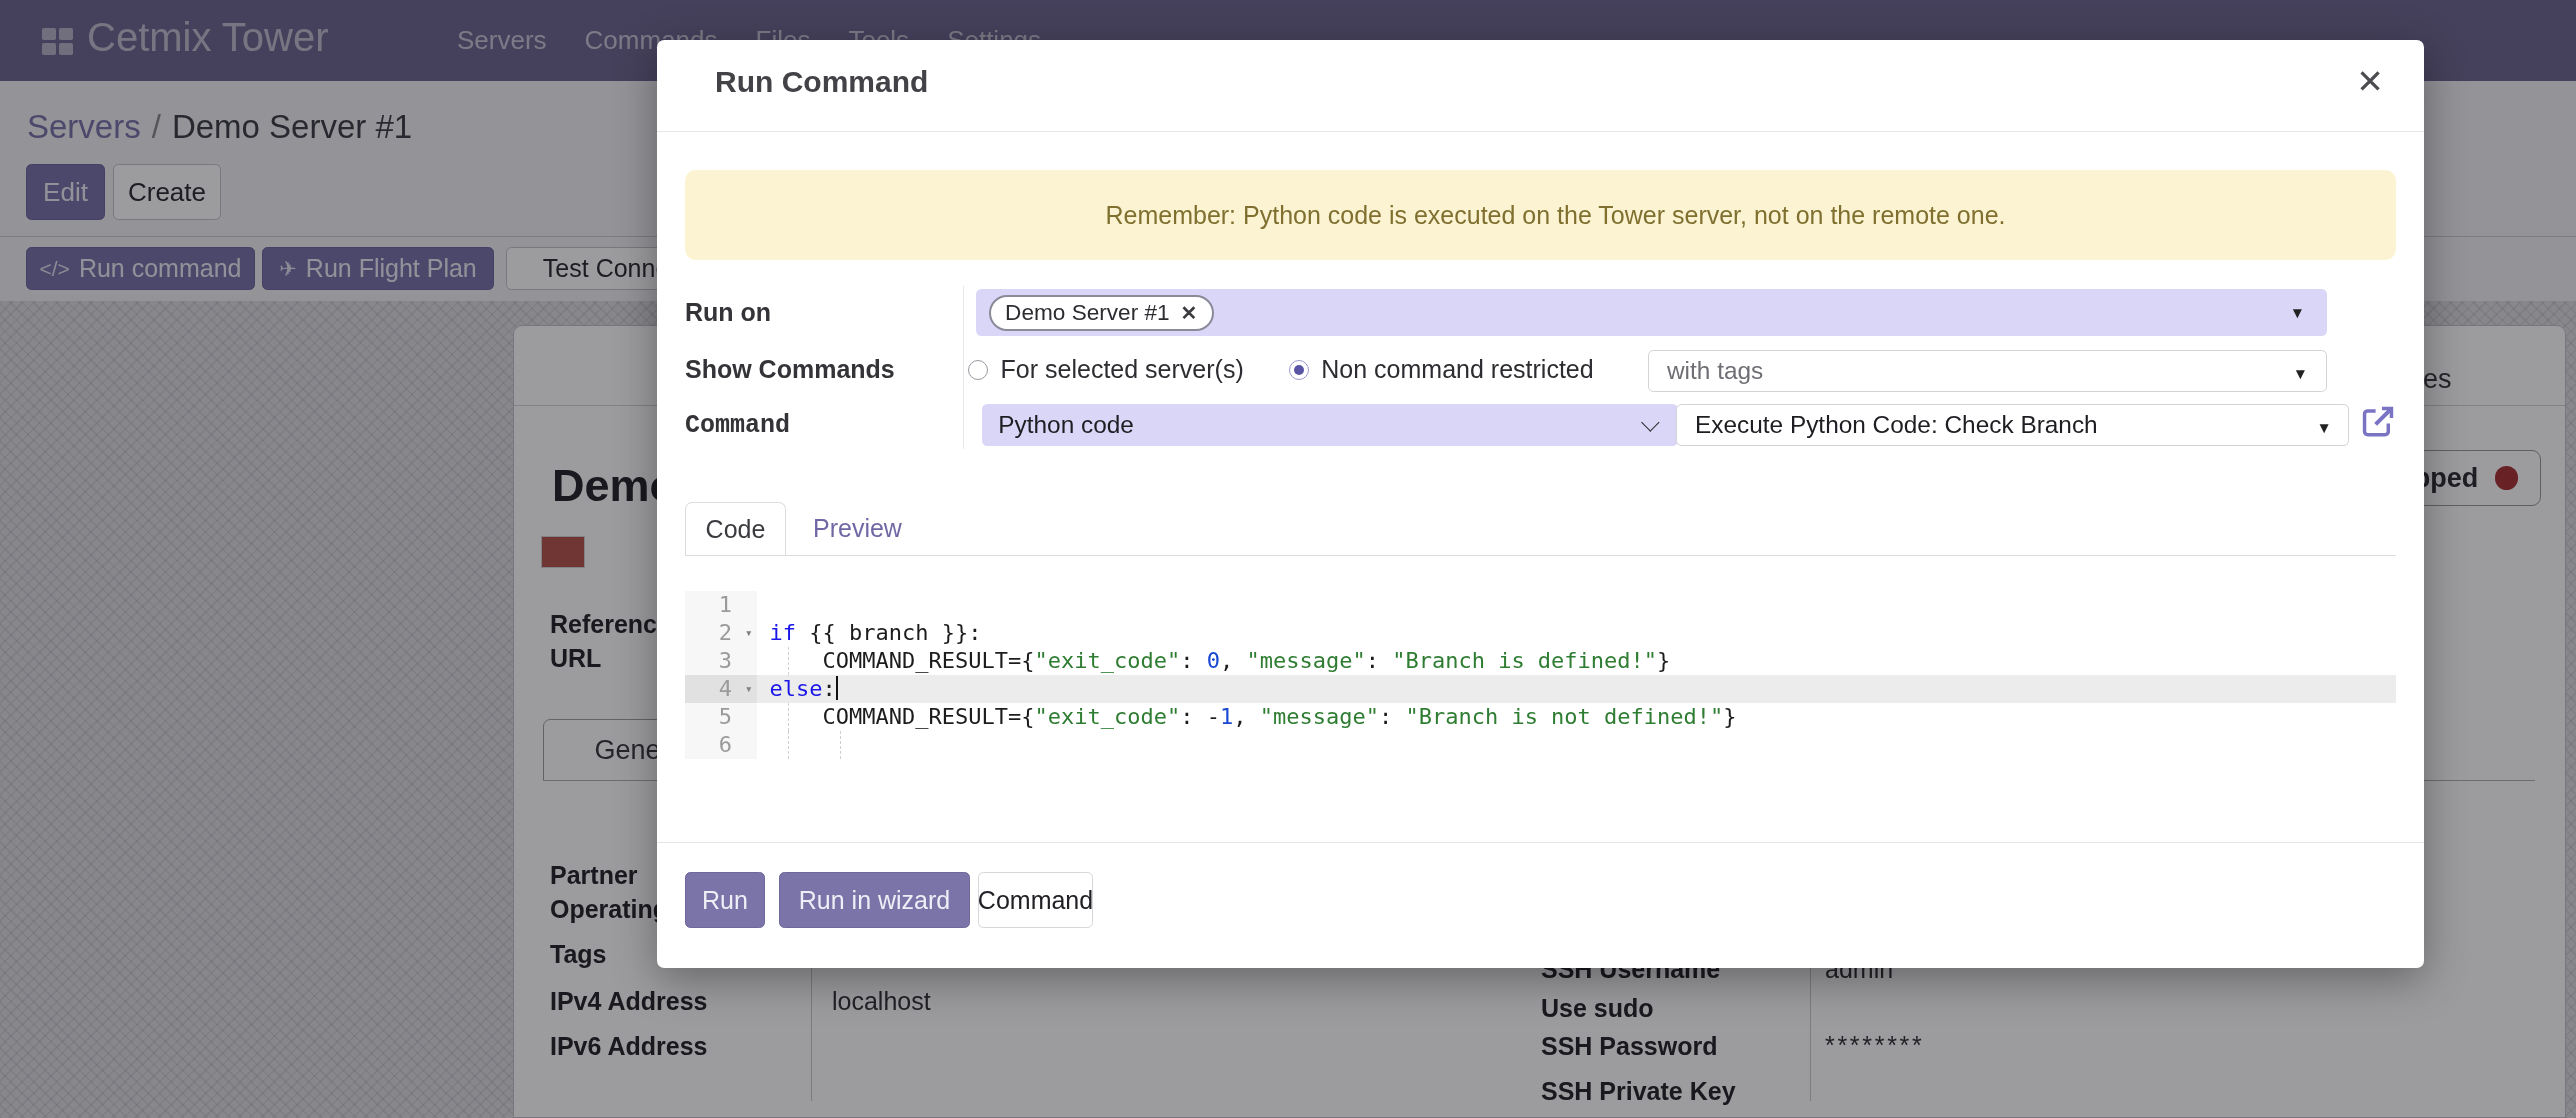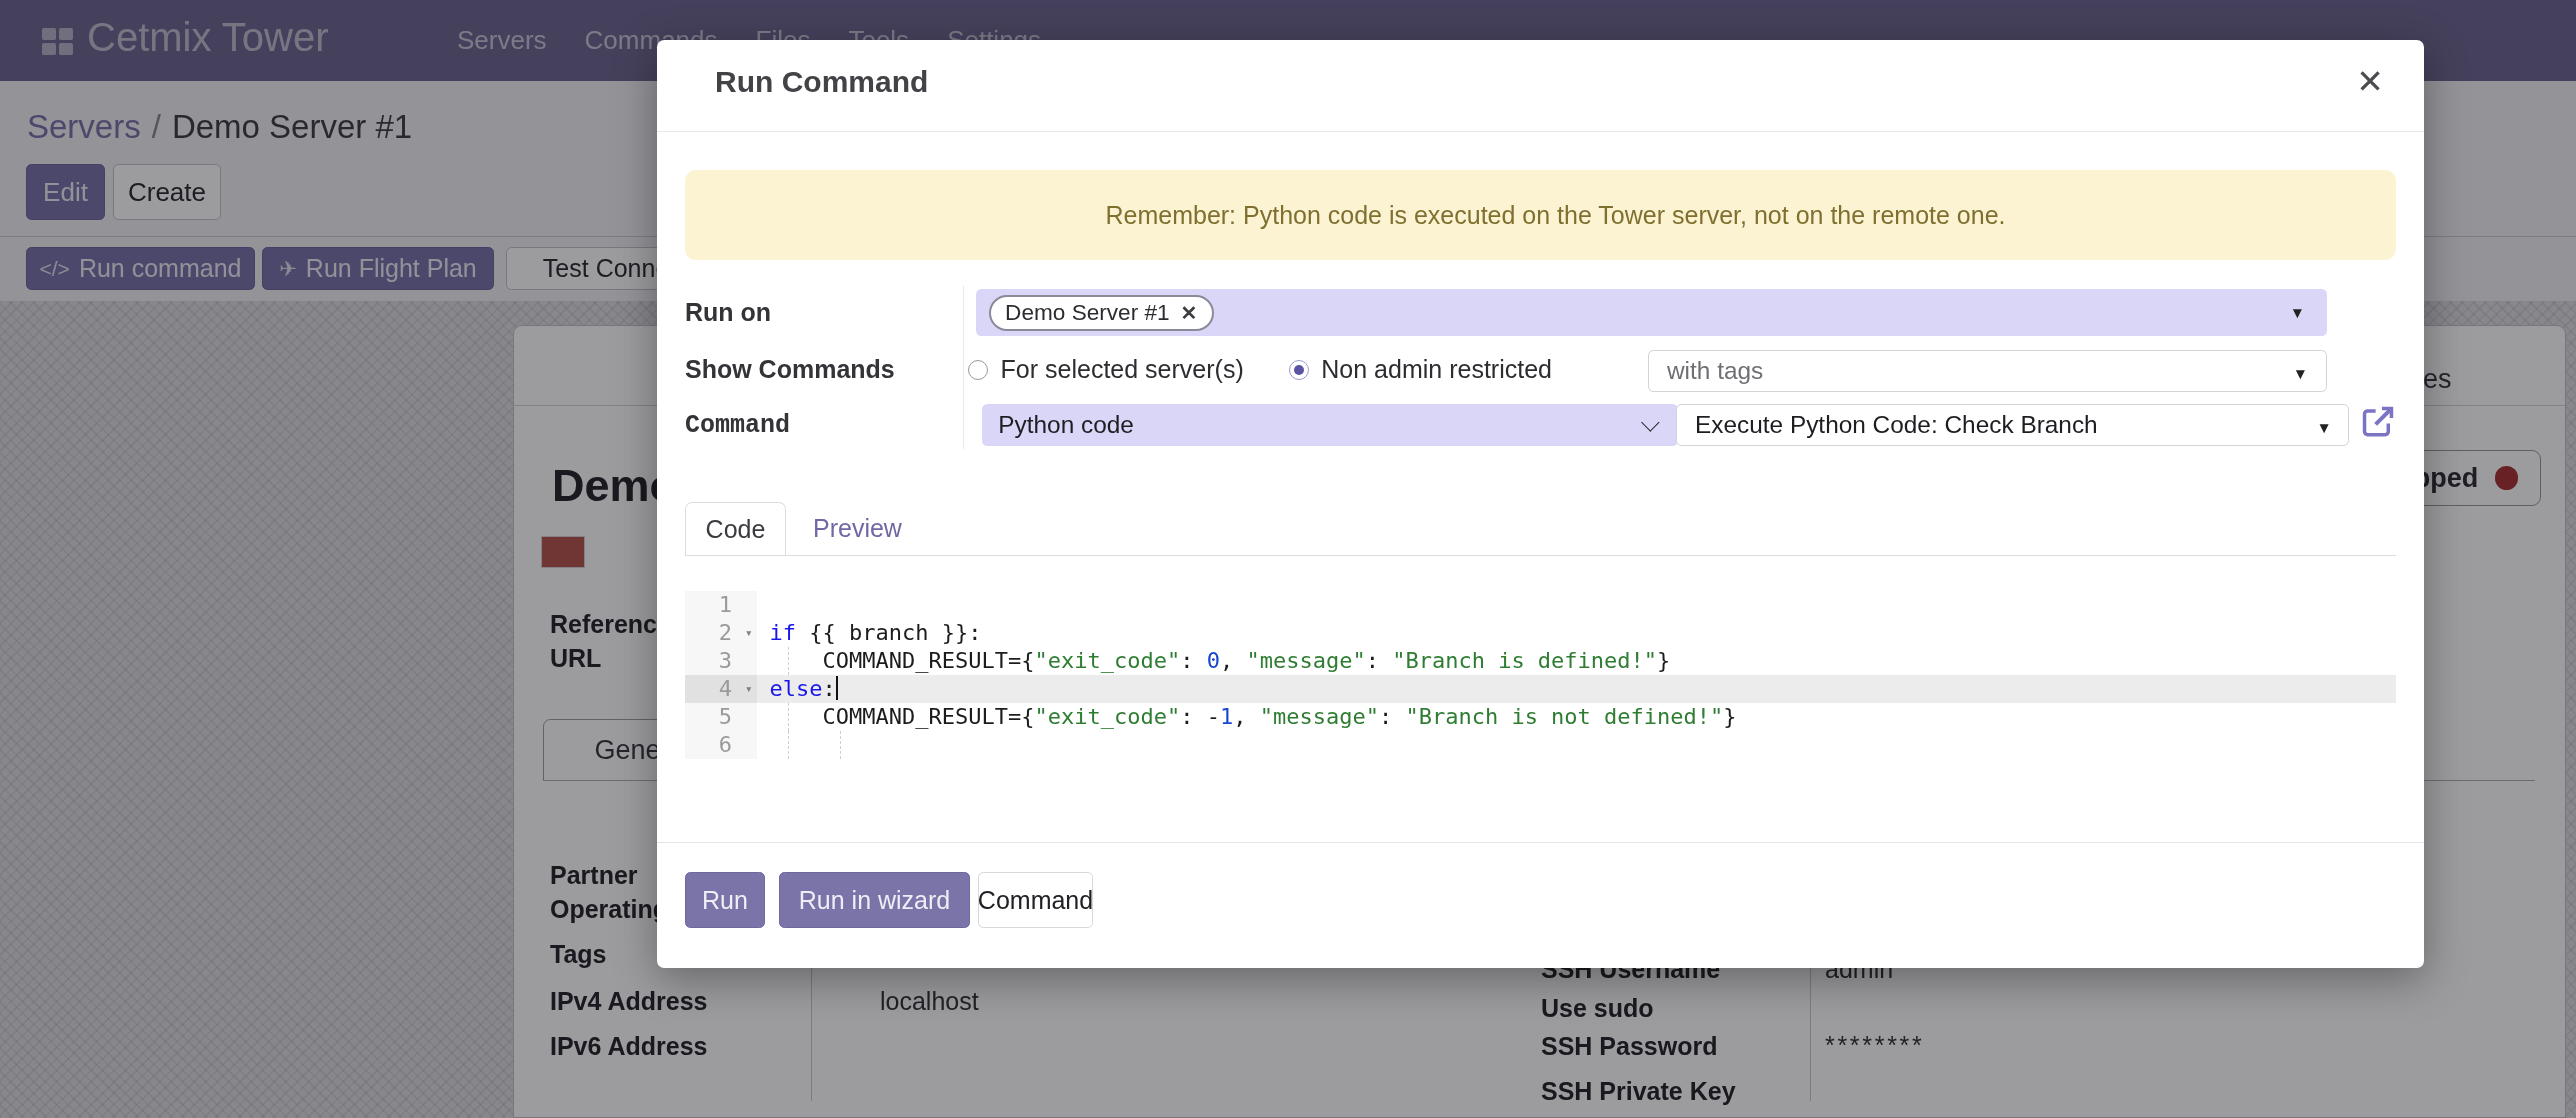--- a/index.html
+++ b/index.html
@@ -50,21 +50,21 @@
   #color-swatch{position:absolute;left:27px;top:210px;width:42px;height:30px;background:#b4554b;border:1.8px solid #d8d4d4;}
   .fl{position:absolute;font-size:25px;font-weight:700;color:#26262b;white-space:nowrap;}
   .fv{position:absolute;font-size:25px;color:#333338;white-space:nowrap;}
   #lbl-reference{left:36px;top:284px;} #lbl-url{left:36px;top:318px;}
   #tab-general{position:absolute;left:29px;top:393px;width:199px;height:62px;border:0.9px solid #9e9ea4;
                border-radius:7.2px 7.2px 0 0;display:flex;align-items:center;justify-content:center;
                font-size:27px;color:#3a3a40;box-sizing:border-box;background:#fff;}
   #tab-strip-line{position:absolute;left:29px;top:454px;width:1992px;height:0.9px;background:#b0b0b5;}
   #lbl-partner{left:36px;top:535px;} #lbl-os{left:36px;top:569px;} #lbl-tags{left:36px;top:614px;}
   #lbl-ipv4{left:36px;top:661px;} #lbl-ipv6{left:36px;top:706px;}
-  #val-ipv4{left:318px;top:661px;margin-left:48px;}
+  #val-ipv4{left:318px;top:661px;}
   #sep-left{position:absolute;left:297px;top:519px;height:256px;border-left:0.9px solid #c9c9cd;}
   #lbl-sshuser{left:1027px;top:629px;} #val-sshuser{left:1311px;top:629px;}
   #lbl-sudo{left:1027px;top:668px;text-align:center;} #lbl-sshpass{left:1027px;top:706px;}
   #val-sshpass{left:1311px;top:705px;letter-spacing:2.7px;}
   #lbl-sshkey{left:1027px;top:751px;}
   #sep-right{position:absolute;left:1296px;top:623px;height:152px;border-left:0.9px solid #c9c9cd;}
 
   
   #overlay{position:absolute;inset:0;background:rgba(8,8,14,.40);z-index:40;}
   #modal{position:absolute;left:657px;top:40px;width:1767px;height:928px;background:#fff;
@@ -229,21 +229,21 @@
       <span id="tagfield-caret" class="caret">▼</span>
     </div>
 
     <div id="lbl-show-cmd" class="mlabel">Show Commands</div>
     <div id="radio-row">
       <span class="radio"></span>
       <span class="radio-lab">For selected server(s)</span>
       <span id="radio2" class="radio checked">
           <i></i>
         </span>
-      <span class="radio-lab">Non admin restricted</span>
+      <span class="radio-lab">Non command restricted</span>
     </div>
     <div id="tags-dd" class="dd">
       <span>with tags</span>
       <span id="tags-dd-caret">▼</span>
     </div>
 
     <div id="lbl-command" class="mlabel">Command</div>
     <div id="select-type">
       <span>Python code</span>
       <span id="select-type-chev"></span>

